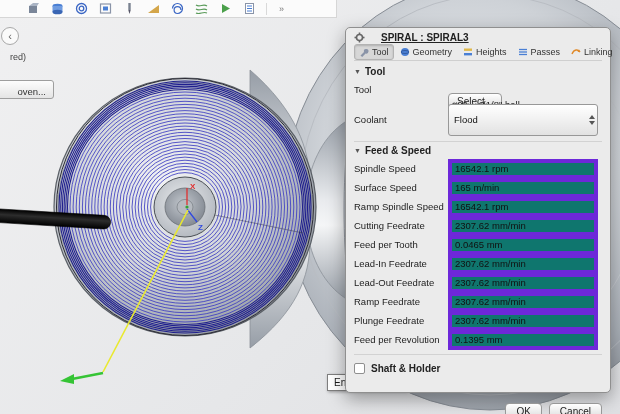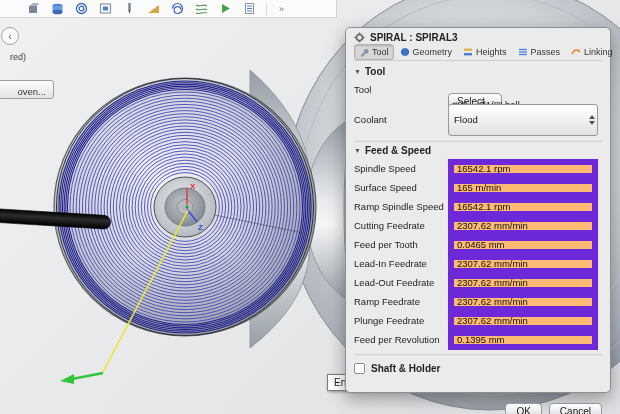--- a/index.html
+++ b/index.html
@@ -33,36 +33,36 @@
   
   .tooltip { position:absolute; left:327px; top:374px; z-index:30;
     background:#ffffff; border:1px solid #7f7f7f; padding:2px 6px;
     font-size:10px; color:#1a1a1a; box-shadow:1px 1px 3px rgba(0,0,0,.35); white-space:nowrap; }
 
   
   .dialog { position:absolute; left:345px; top:27px; width:266px; height:366px;
     background:#ebebeb; border:1px solid #8f8f8f; border-radius:5px;
     box-shadow:0 6px 18px rgba(0,0,0,.35); z-index:10;
     display:flex; flex-direction:column; padding:4px 8px 7px 8px; font-size:10px; color:#222; }
-  .dlg-header { display:flex; align-items:flex-start; gap:5px; height:18px; cursor:default; }
+  .dlg-header { display:flex; align-items:flex-start; gap:16px; height:18px; cursor:default;text-decoration:underline; }
   .dlg-title { font-weight:bold; font-size:10px; color:#222; }
   .tabs { display:flex; align-items:center; gap:1px; height:20px; margin-top:1px;
     border-bottom:1px solid #cfcfcf; }
   .tab { display:flex; align-items:center; gap:3px; font-size:9px; color:#333;
     padding:2px 4px; border:1px solid transparent; border-radius:3px; cursor:pointer; white-space:nowrap; }
   .tab.active { background:#d7d7d7; border-color:#b3b3b3;
     box-shadow:inset 0 1px 2px rgba(0,0,0,.18); }
   .section-hd { display:flex; align-items:center; gap:4px; font-weight:bold;
     font-size:10px; margin:5px 0 3px 0; cursor:pointer; }
   .tri { font-size:7px; color:#555; }
   .sect-top { border-top:1px solid #d2d2d2; padding-top:3px; margin-top:12px; }
   .frow { display:flex; align-items:center; height:19px; }
   .flabel { flex:0 0 94px; font-size:9.5px; color:#222; }
   .fctrl { flex:1; display:flex; align-items:center; }
-  .finput { width:150px; height:20px; border:6px solid #6d28d9; background:#fdba74;
+  .finput { width:150px; height:20px; border:4px solid #6d28d9; background:#0f766e;
     font-family:"Liberation Sans", sans-serif; font-size:9.5px; color:#111; padding:0 3px; }
   .mac-btn { height:17px; border:1px solid #989898; border-radius:4px;
     background:linear-gradient(#ffffff,#dadada); font-size:10px; color:#222;
     padding:0 10px; cursor:pointer; font-family:"Liberation Sans", sans-serif;margin-top:24px; }
   .select-btn { padding:0 8px; }
   .tool-desc { font-size:9.5px; color:#222; height:14px; margin-left:98px; }
   .popup { width:150px; height:32px; border:1px solid #989898; border-radius:3px;
     background:linear-gradient(#ffffff,#e2e2e2); display:flex; align-items:center;
     justify-content:space-between; padding:0 2px 0 5px; cursor:pointer; }
   .popup-val { font-size:9.5px; color:#111; }

